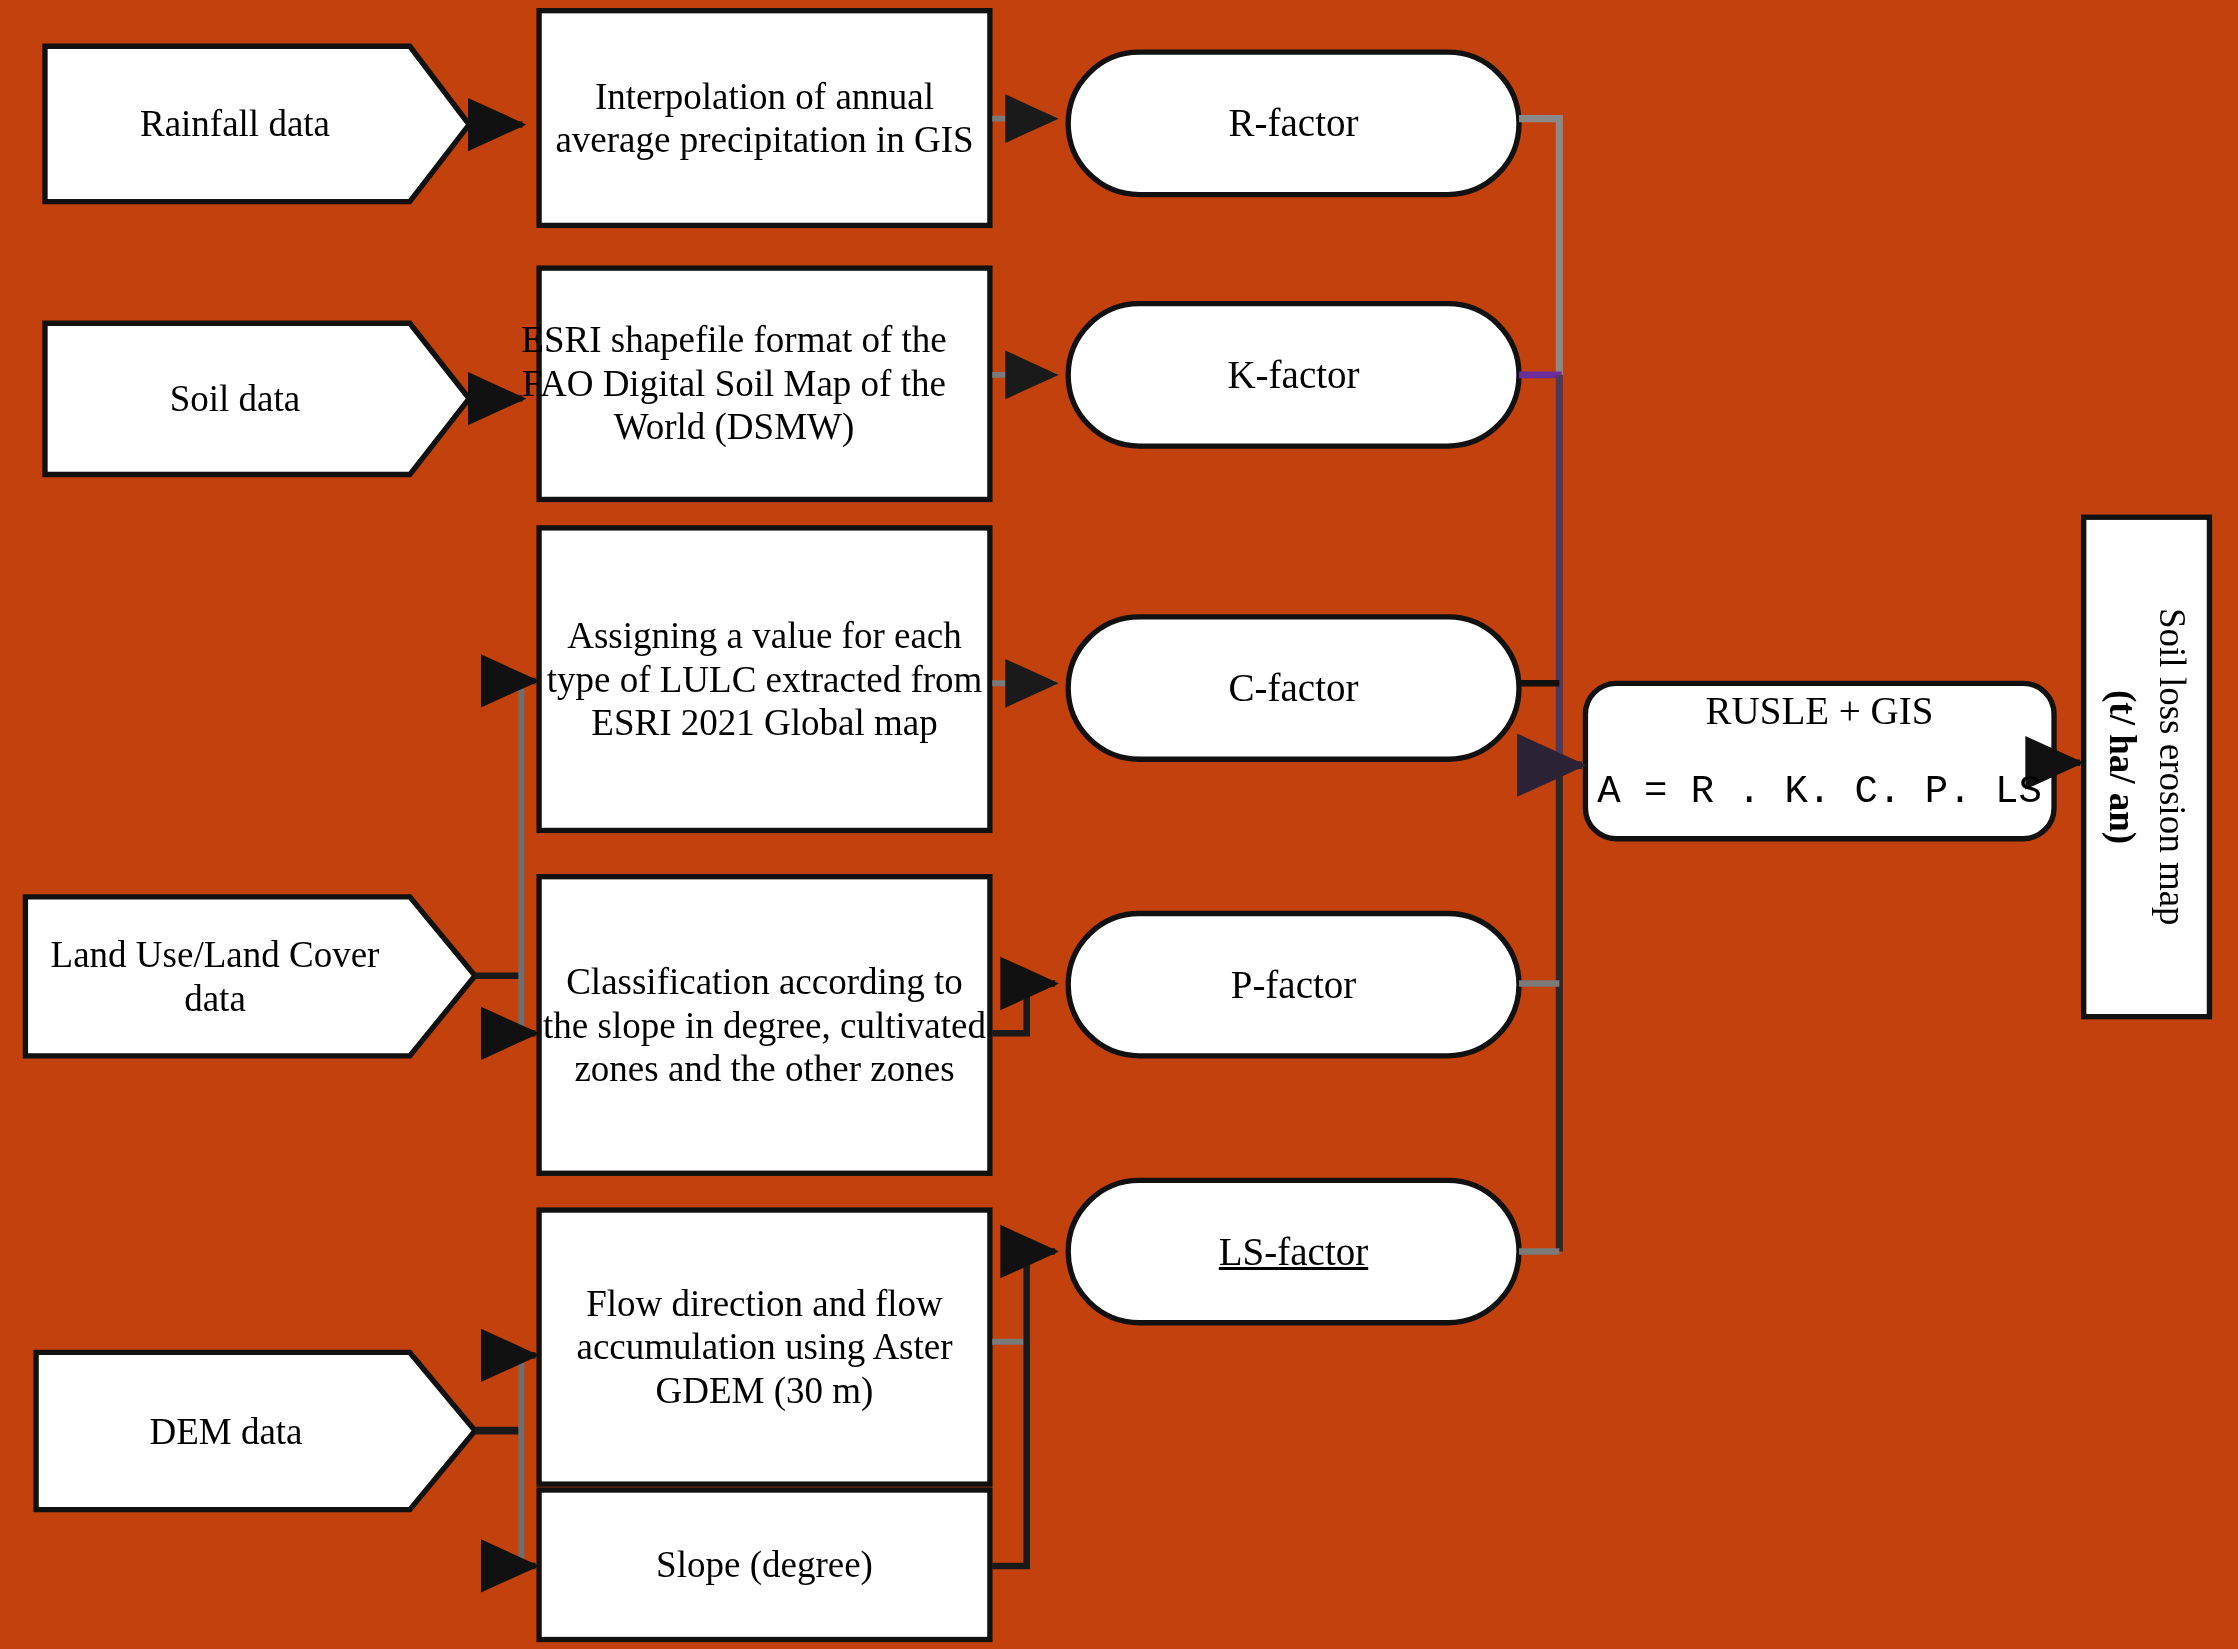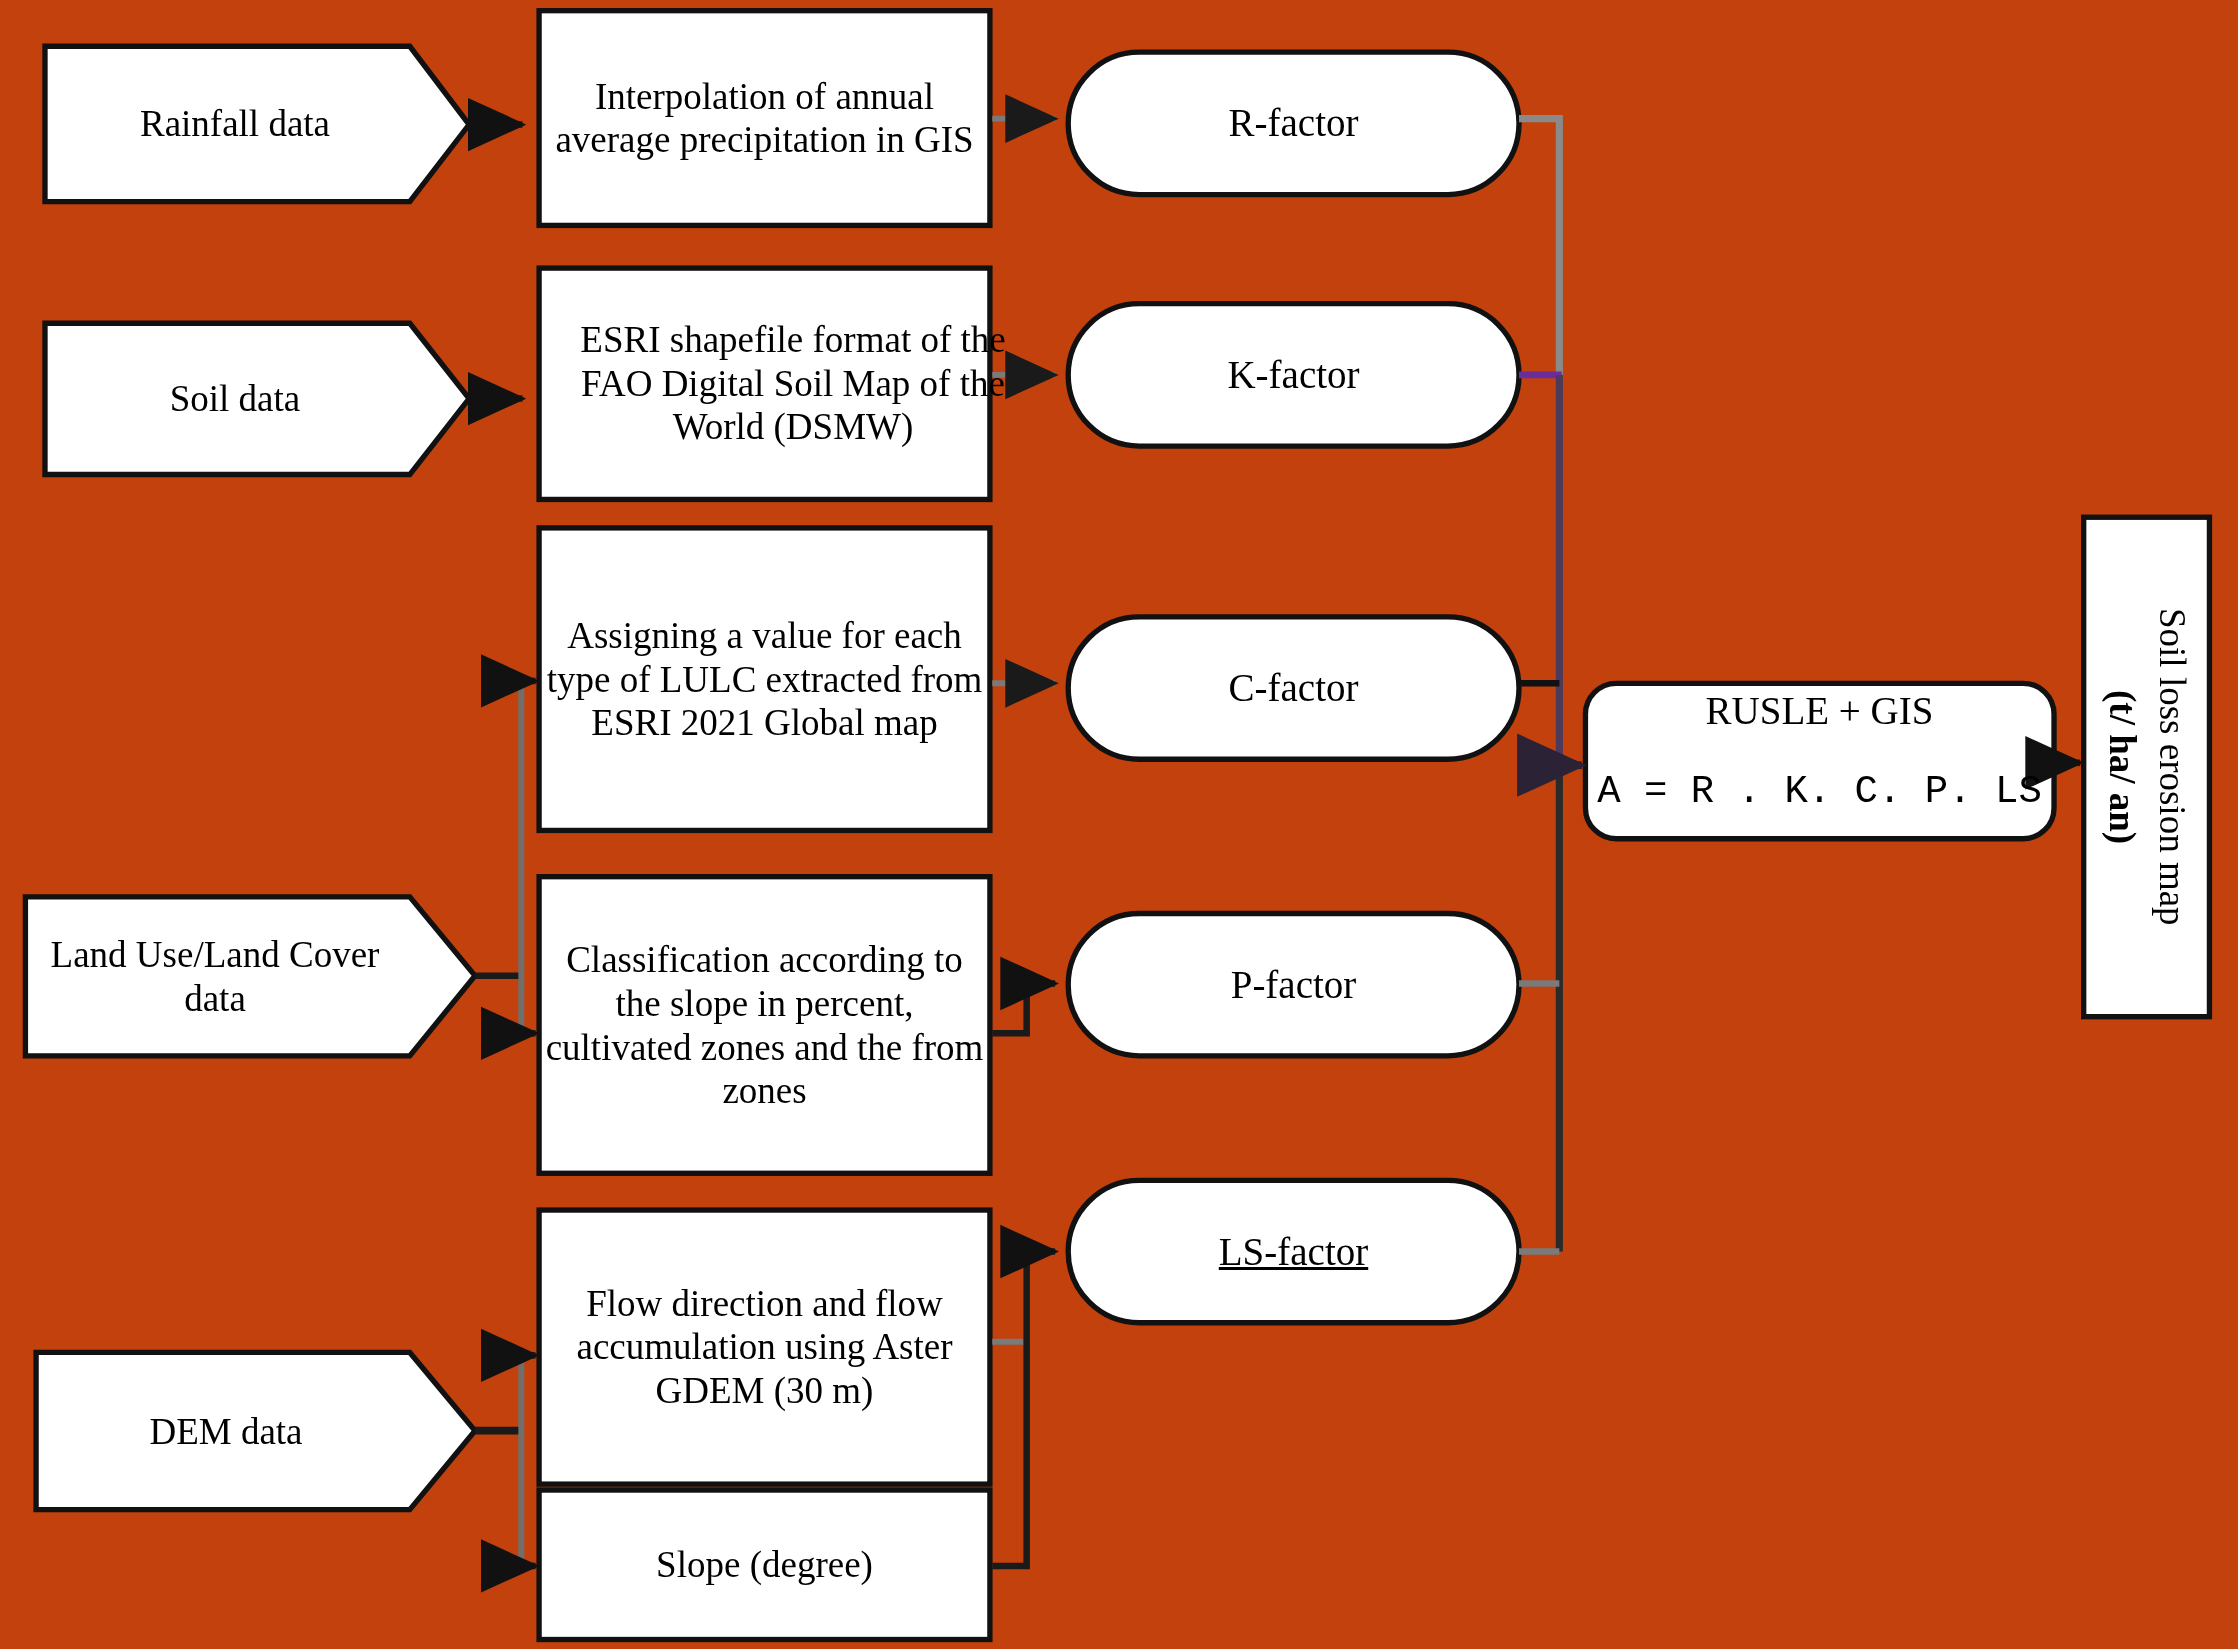--- a/index.html
+++ b/index.html
@@ -152,25 +152,25 @@
   <div class="node-text t-input" style="left:45px; top:46px; width:380px; height:155px;">Rainfall data</div>
 
   <div class="node-text t-input" style="left:45px; top:323px; width:380px; height:151px;">Soil data</div>
 
   <div class="node-text t-input" style="left:25px; top:897px; width:380px; height:159px;">Land Use/Land Cover data</div>
 
   <div class="node-text t-input" style="left:36px; top:1353px; width:380px; height:157px;">DEM data</div>
 
   <div class="node-text t-proc" style="left:545px; top:10.7px; width:439px; height:215px;">Interpolation of annual average precipitation  in GIS</div>
 
-  <div class="node-text t-proc" style="left:570px; top:268px; width:446px; height:231px;">ESRI shapefile format of the FAO Digital Soil Map of the World (DSMW)</div>
+  <div class="node-text t-proc" style="left:511px; top:268px; width:446px; height:231px;">ESRI shapefile format of the FAO Digital Soil Map of the World (DSMW)</div>
 
   <div class="node-text t-proc" style="left:545px; top:528px; width:439px; height:303px;">Assigning a value for each type of LULC extracted from ESRI 2021 Global map</div>
 
-  <div class="node-text t-proc" style="left:540px; top:877px; width:449px; height:297px;">Classification according to the slope in percent, cultivated zones and the from zones</div>
+  <div class="node-text t-proc" style="left:540px; top:877px; width:449px; height:297px;">Classification according to the slope in degree, cultivated zones and the other zones</div>
 
   <div class="node-text t-proc" style="left:545px; top:1210px; width:439px; height:274px;">Flow direction and flow accumulation using Aster GDEM (30 m)</div>
 
   <div class="node-text t-proc" style="left:545px; top:1490px; width:439px; height:150px;">Slope (degree)</div>
 
   <div class="node-text t-fact" style="left:1068px; top:52px; width:451px; height:142px;">R-factor</div>
 
   <div class="node-text t-fact" style="left:1068px; top:304px; width:451px; height:142px;">K-factor</div>
 
   <div class="node-text t-fact" style="left:1068px; top:617px; width:451px; height:142px;">C-factor</div>

